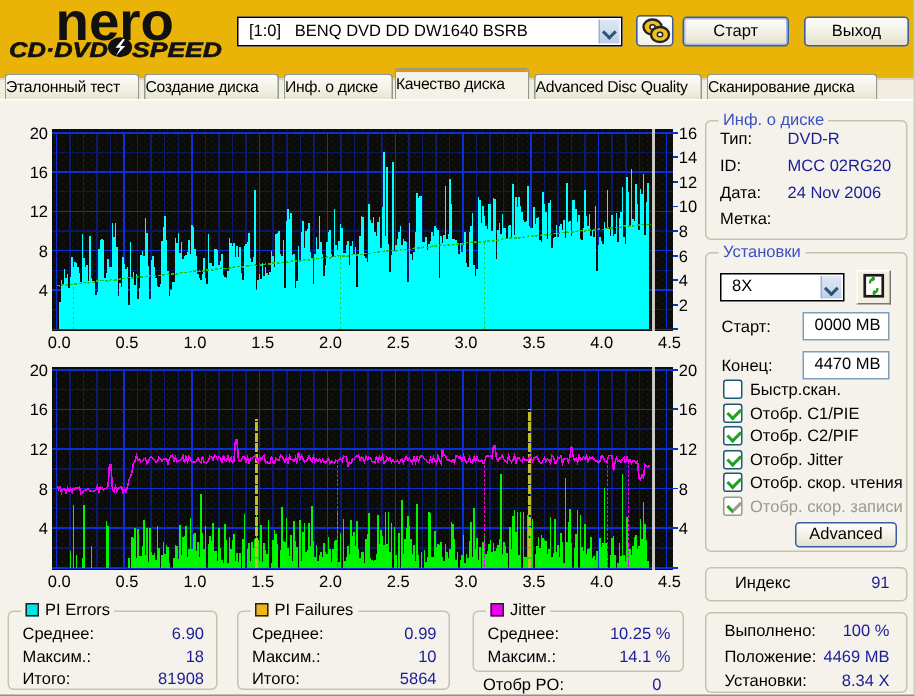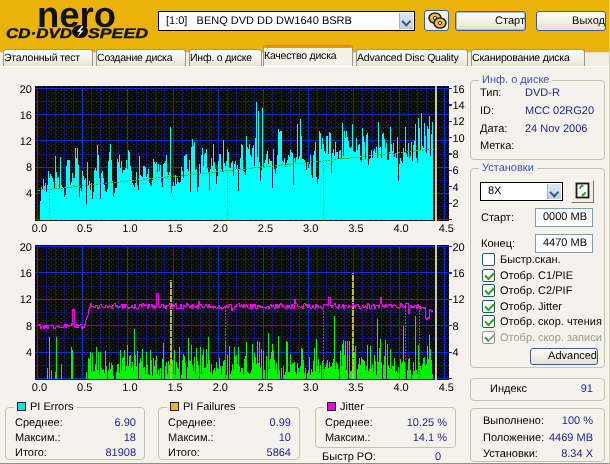--- a/index.html
+++ b/index.html
@@ -5,21 +5,21 @@
 body{font-family:"Liberation Sans",sans-serif;font-size:11px;color:#000;background:#f1eee1;position:relative;-webkit-font-smoothing:antialiased;text-rendering:geometricPrecision}
 .abs{position:absolute}
 
 #toolbar{position:absolute;left:0;top:0;width:610px;height:53px;background:#eab308;border-bottom:1px solid #ddd9c5}
 .combo{position:absolute;left:158px;top:11px;width:257px;height:20px;background:#fff;border:1px solid #000000;}
 .combo .txt{position:absolute;left:7px;top:3px;font-size:11px}
 .cbtn{position:absolute;right:1px;top:1px;bottom:1px;width:14px;
  background:linear-gradient(#e0e9f4,#bccfe6);border-left:1px solid #9fb3cc}
 .cbtn:after{content:"";position:absolute;left:3px;top:30%;width:4.5px;height:4.5px;border:solid #31517a;border-width:0 2px 2px 0;transform:rotate(45deg)}
 .xpbtn{position:absolute;height:20px;border:1px solid #3c5d9e;border-radius:3px;
- background:linear-gradient(#fefefb,#f2f0e3 55%,#e3e0ce);font-size:11px;text-align:right;line-height:18px;color:#000;
+ background:linear-gradient(#fefefb,#f2f0e3 55%,#e3e0ce);font-size:11px;text-align:center;line-height:18px;color:#000;
  -webkit-font-smoothing:antialiased}
 .xpbtn.def{box-shadow:inset 0 0 0 1px #a5bce2}
 
 #tabs{position:absolute;left:0;top:41px;width:610px;height:25px}
 .tab{position:absolute;top:8px;height:17px;border:1px solid #929a8e;border-bottom:none;border-radius:3px 3px 0 0;
  background:linear-gradient(#fdfdf9,#f0eedf 70%,#e6e3d0);font-size:10.5px;letter-spacing:-0.2px;line-height:17px;color:#000;white-space:nowrap}
 .tab.act{top:4px;height:21px;background:#f4f2e7;line-height:20px;border-color:#919a8c;z-index:3}
 .tab.act:before{content:"";position:absolute;left:0;right:0;top:0;height:2px;background:#e59500;border-radius:3px 3px 0 0}
 #content{position:absolute;left:0;top:66px;width:610px;height:398px;background:#f4f2ea;border-top:1px solid #fff}
 #wedge{position:absolute;left:0;top:0;width:610px;height:464px;border-right:1px solid #d0cdbd;border-bottom:1px solid #94927f;pointer-events:none;z-index:50}
@@ -191,21 +191,21 @@
   <div class="row" style="top:9px">
         <span class="l">Среднее:</span>
         <span class="v">10.25 %</span>
       </div>
   <div class="row" style="top:24px">
         <span class="l">Максим.:</span>
         <span class="v">14.1 %</span>
       </div>
  </div>
  <div class="row" style="left:322px;top:384px;width:119px">
-      <span class="l">Быстр PO:</span>
+      <span class="l">Отобр PO:</span>
       <span class="v">0</span>
     </div>
 
  <div class="grp" style="left:470px;top:13px;width:135px;height:80px">
   <div class="ttl bluettl">Инф. о диске</div>
   <div class="row" style="top:6px">
         <span class="l">Тип:</span>
         <span class="v" style="right:auto;left:45px">DVD-R</span>
       </div>
   <div class="row" style="top:24px">

